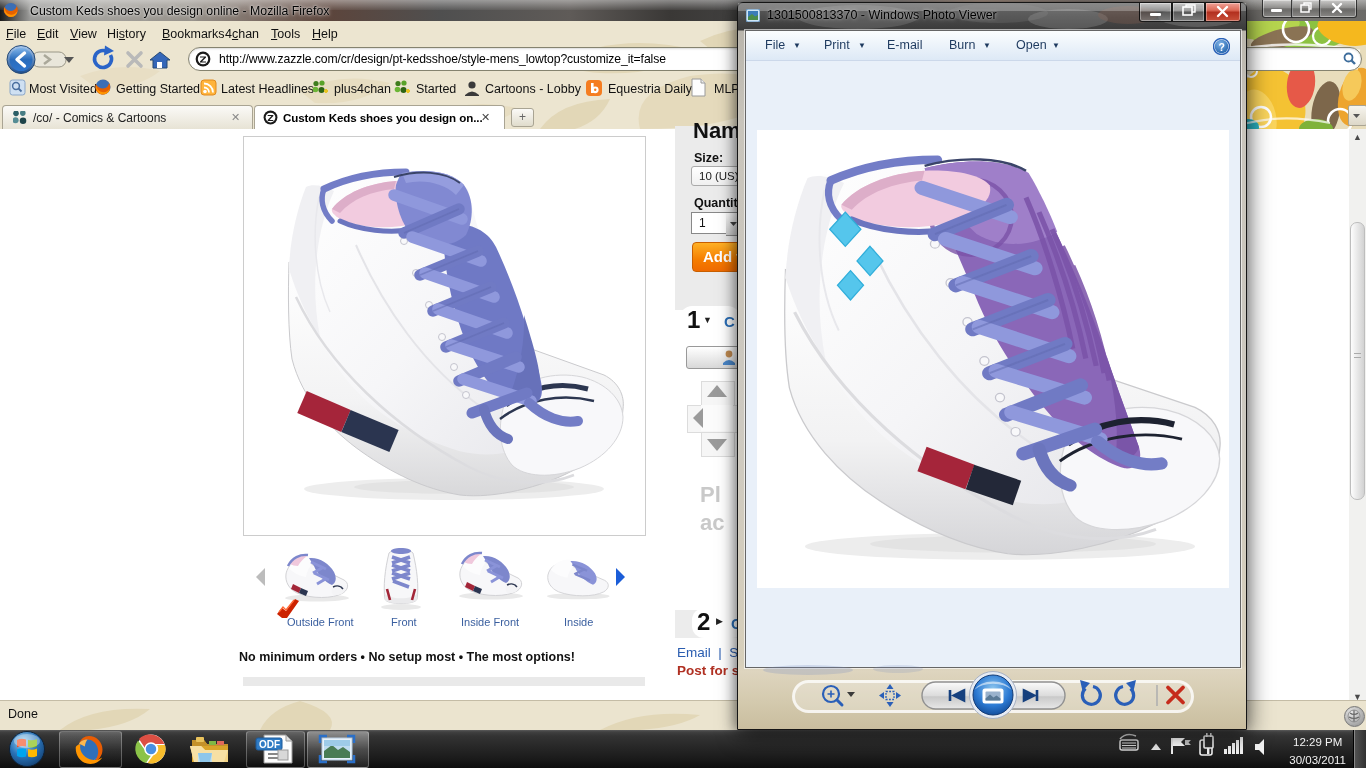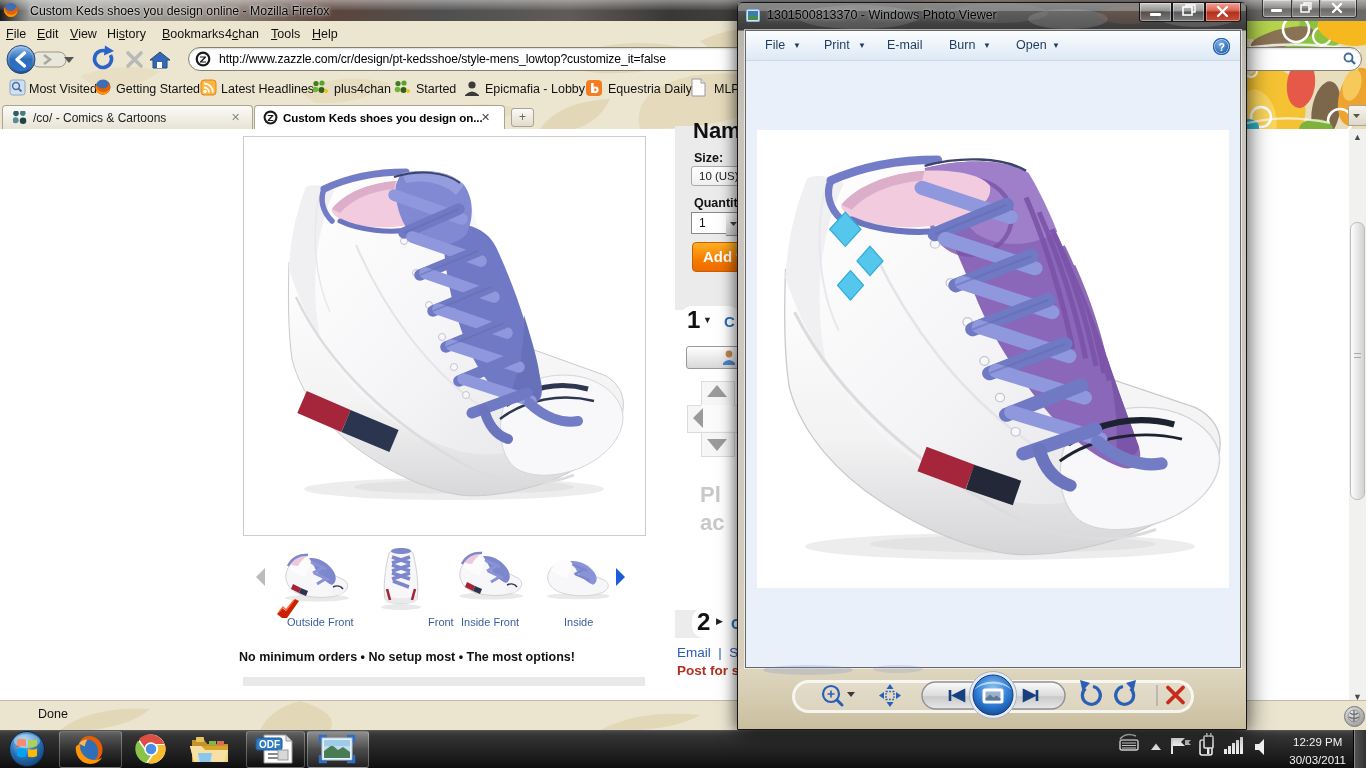--- a/index.html
+++ b/index.html
@@ -32,21 +32,21 @@
   #ffsbthumb{position:absolute;left:1350px;top:222px;width:15px;height:278px;background:linear-gradient(to right,#fdfdfd,#d2d2d2);border:1px solid #bdbdbd;border-radius:7px;box-sizing:border-box;}
   #shoebox{left:243px;top:136px;width:401px;height:398px;border:1px solid #ccc;background:#fff;}
   .thumblabel{position:absolute;top:616px;font-size:11px;color:#3a5f9f;}
   #tagline{left:206px;top:650px;width:402px;text-align:center;font-size:12.5px;font-weight:bold;color:#111;}
   #graybar{left:243px;top:677px;width:402px;height:9px;background:#e9e9e9;}
   #rpanel{left:675px;top:126px;width:92px;height:184px;background:#ebebeb;}
   .rp{position:absolute;color:#111;}
   #addbtn{left:692px;top:242px;width:75px;height:28px;background:linear-gradient(#ffb125,#f57d00 60%,#ef6a00);border:1px solid #c85f00;border-radius:4px;color:#fff;font-weight:bold;font-size:15px;line-height:28px;padding-left:10px;}
   #sec2box{left:675px;top:462px;width:92px;height:146px;background:#fff;}
   #ffstatus{left:0;top:700px;width:1366px;height:30px;background:#ebe4cf;border-top:1px solid #c4bca6;}
-  #donetext{left:8px;top:707px;font-size:12.5px;color:#111;margin-left:30px;}
+  #donetext{left:8px;top:707px;font-size:12.5px;color:#111;}
   #taskbar{left:0;top:730px;width:1366px;height:38px;background:linear-gradient(#5a5a5a 0px,#404040 2px,#333333 6px,#262626 18px,#191919 30px,#0e0e0e 38px);}
   .tbbtn{position:absolute;top:731px;height:35px;border:1px solid rgba(255,255,255,.28);border-radius:3px;background:linear-gradient(rgba(255,255,255,.2),rgba(255,255,255,.06) 50%,rgba(0,0,0,.1));}
   #traytext{right:20px;top:733px;text-align:center;color:#f2f2f2;font-size:11.5px;line-height:18px;}
   #showdesk{left:1353px;top:730px;width:13px;height:38px;border-left:1px solid #000;background:linear-gradient(to right,#555,#2e2e2e);box-shadow:inset 1px 0 0 rgba(255,255,255,.3);}
   #pv{left:737px;top:2px;width:510px;height:728px;border-radius:6px 6px 0 0;box-shadow:3px 5px 22px rgba(0,0,0,.55), -3px 0 12px rgba(0,0,0,.3);
       background:linear-gradient(#616161 0px,#4a4a4a 14px,#3a3a3a 27px,#b9b5ac 28px,#c8c4bb 120px,#cdc9c0 420px,#d7cfbb 662px,#ded5bf 668px,#d3c9ad 700px,#c9bd9e 727px);border:1px solid #151515;box-sizing:border-box;}
   #pvtitletext{left:29px;top:5px;font-size:12.5px;color:#000;text-shadow:0 0 4px rgba(255,255,255,.5),0 0 2px rgba(255,255,255,.35);}
   .pvbtn{position:absolute;top:0px;height:19px;border:1px solid rgba(10,10,10,.9);border-top:none;
      background:linear-gradient(rgba(255,255,255,.55) 0%,rgba(170,170,170,.4) 45%,rgba(70,70,70,.4) 52%,rgba(160,160,160,.45) 100%);box-shadow:inset 0 0 0 1px rgba(255,255,255,.35);box-sizing:border-box;}
   #pvclose{background:linear-gradient(#f0a196 0%,#dd6a57 40%,#b3301f 52%,#c8503a 100%);}
@@ -165,21 +165,21 @@
   <circle cx="6.5" cy="5.5" r="4" fill="none" stroke="#3e6d9c" stroke-width="1.8"></circle>
   <path d="M9.5 8.5 L13 12" stroke="#3e6d9c" stroke-width="2.4"></path>
 </svg>
 
 <div class="abs" id="ffbmbar">
   <span style="left:29px">Most Visited</span>
   <span style="left:116px">Getting Started</span>
   <span style="left:221px">Latest Headlines</span>
   <span style="left:334px">plus4chan</span>
   <span style="left:416px">Started</span>
-  <span style="left:485px">Epicmafia - Lobby</span>
+  <span style="left:485px">Cartoons - Lobby</span>
   <span style="left:608px">Equestria Daily</span>
   <span style="left:714px">MLP</span>
 </div>
 <svg class="abs" style="left:0;top:78px;" width="740" height="20" viewBox="0 0 740 20">
   <defs>
     <g id="clover">
         <circle cx="3" cy="2.5" r="2.6" fill="#3f7d1e"></circle>
         <circle cx="9" cy="2" r="2.6" fill="#59a32a"></circle>
         <circle cx="2.5" cy="8.5" r="2.8" fill="#6cb637"></circle>
         <circle cx="8.5" cy="9" r="3" fill="#2d6414"></circle>
@@ -361,21 +361,21 @@
       </g>
   </g>
   <path d="M22,28 L13,37 L22,46Z" fill="#bcbcbc"></path>
   <path d="M373,28 L382,37 L373,46Z" fill="#1b5dd8"></path>
   <path d="M34,74 L39,68 L43,71 L52,59 L56,61 L44,78 L39,78Z" fill="#cc2200"></path>
   <path d="M36,72 L40,67 L43,70 L51,60" stroke="#ff6633" stroke-width="1.3" fill="none"></path>
 </svg>
 <div class="abs" id="tagline">No minimum orders • No setup most • The most options!</div>
 <div class="abs" id="graybar"></div>
 <span class="thumblabel" style="left:287px;">Outside Front</span>
-<span class="thumblabel" style="left:391px;margin-left:37px;">Front</span>
+<span class="thumblabel" style="left:391px;">Front</span>
 <span class="thumblabel" style="left:461px;">Inside Front</span>
 <span class="thumblabel" style="left:564px;">Inside</span>
 
 <div class="abs" id="rpanel"></div>
 <div class="rp" style="left:693px;top:118px;font-size:22px;font-weight:bold;">Nam</div>
 <div class="rp" style="left:694px;top:151px;font-size:12.5px;font-weight:bold;">Size:</div>
 <div class="rp" style="left:691px;top:166px;width:70px;height:18px;background:linear-gradient(#fff,#f0f0f0);border:1px solid #aaa;border-radius:3px;font-size:11.5px;line-height:18px;padding-left:7px;color:#222;">10 (US)</div>
 <div class="rp" style="left:694px;top:196px;font-size:12.5px;font-weight:bold;">Quantity</div>
 <div class="rp" style="left:691px;top:212px;width:43px;height:20px;background:#fff;border:1px solid #888;font-size:12px;line-height:20px;padding-left:7px;">1</div>
 <div class="rp" style="left:726px;top:212px;width:15px;height:22px;background:linear-gradient(#fdfdfd,#cfcfcf);border:1px solid #888;border-left:none;"><svg width="15" height="22">

